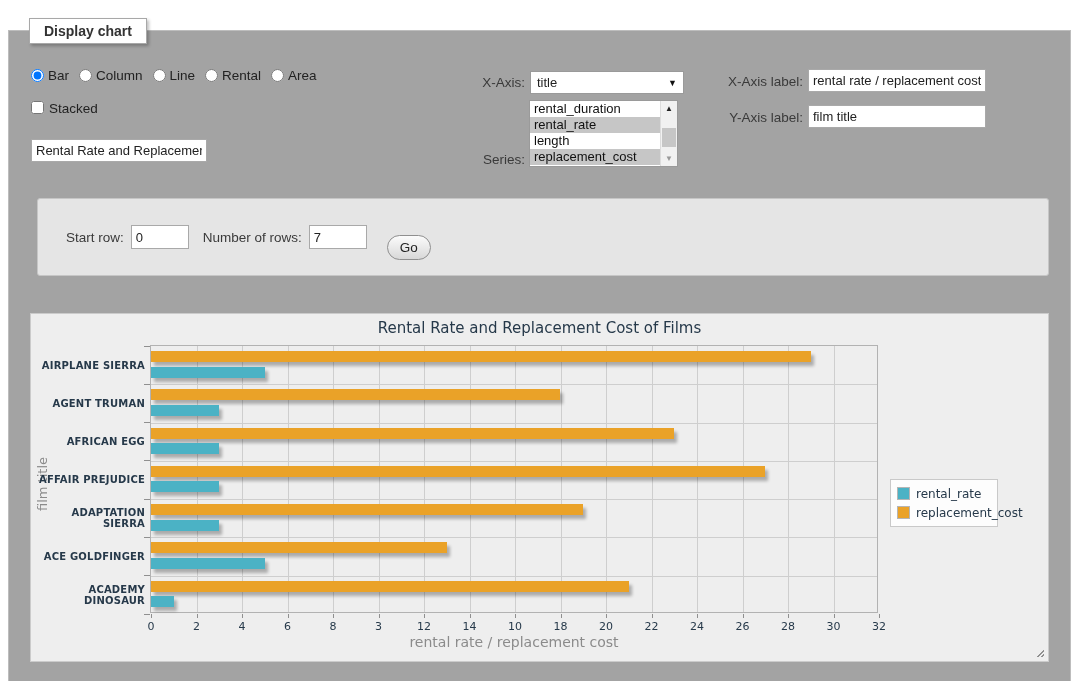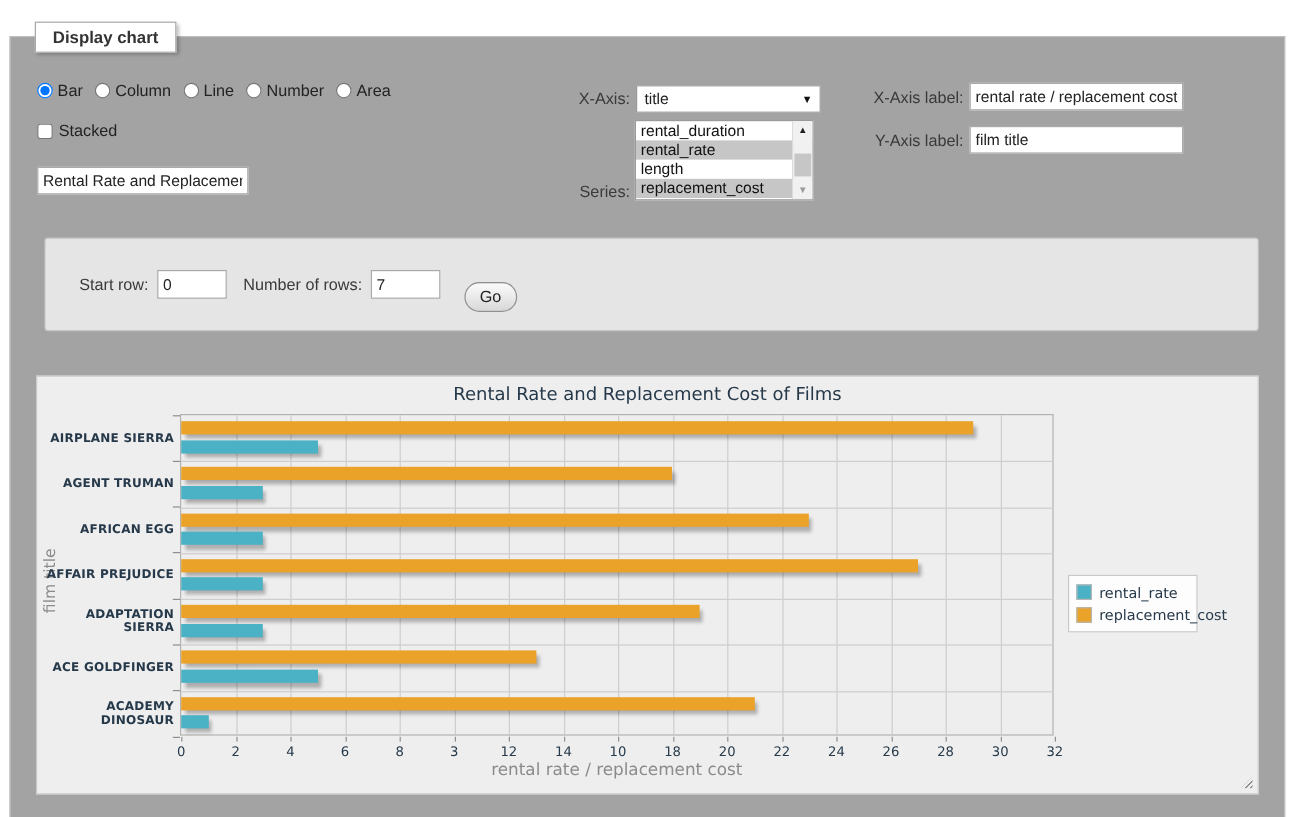--- a/index.html
+++ b/index.html
@@ -3,21 +3,21 @@
 <meta charset="utf-8">
 <style>
   * { box-sizing: border-box; margin: 0; padding: 0; }
   html,body { width:1081px; height:681px; background:#fff; font-family:"Liberation Sans", sans-serif; }
   .frame { position:absolute; left:8px; top:30px; width:1063px; height:654px; border:1px solid #bdbdbd; background:#a3a3a3; }
   .legend-box { position:absolute; left:20px; top:-13px; background:#fff; border:1px solid #a8a8a8; padding:4px 14px; font-size:14px; font-weight:bold; color:#333; box-shadow:2px 2px 3px rgba(0,0,0,0.25); }
 
   
   .radio-row { position:absolute; left:22px; top:37px; display:flex; align-items:center; gap:10px; font-size:13.5px; color:#222; }
   .radio-opt { display:flex; gap:4px; cursor:default; }
-  .stacked-row { position:absolute; left:22px; top:70px; display:flex; align-items:flex-end; gap:5px; font-size:13.5px; color:#222; }
+  .stacked-row { position:absolute; left:22px; top:70px; display:flex; align-items:flex-start; gap:5px; font-size:13.5px; color:#222; }
   .title-input { position:absolute; left:22px; top:108px; width:176px; height:23px; border:1px solid #a9a9a9; font-size:13px; padding:2px 4px; color:#222; background:#fff; font-family:"Liberation Sans",sans-serif; }
   .fld-label { position:absolute; font-size:13.5px; color:#3a3a3a; text-align:right; }
   .xaxis-select { position:absolute; left:521px; top:40px; width:154px; height:23px; border:1px solid #9a9a9a; background:#fff; font-size:13px; color:#222; display:flex; align-items:center; padding:0 6px; }
   .xaxis-select .arrow { margin-left:auto; font-size:9px; color:#111; }
   .series-list { position:absolute; left:520px; top:69px; width:149px; height:67px; border:1px solid #9a9a9a; background:#fff; overflow:hidden; }
   .series-list .opt { font-size:13px; color:#111; line-height:16px; height:16px; padding-left:4px; white-space:nowrap; width:130px; }
   .series-list .opt.sel { background:#c6c6c6; }
   .sb { position:absolute; right:0; top:0; bottom:0; width:17px; background:#f1f1f1; border-left:1px solid #dcdcdc; }
   .sb .up, .sb .dn { position:absolute; left:0; width:16px; height:15px; text-align:center; font-size:8px; line-height:15px; background:#f1f1f1; }
   .sb .up { top:0; color:#222; }
@@ -63,21 +63,21 @@
       <label class="radio-opt">
         <input type="radio" name="charttype" style="">
         <span>Column</span>
       </label>
       <label class="radio-opt">
         <input type="radio" name="charttype" style="">
         <span>Line</span>
       </label>
       <label class="radio-opt">
         <input type="radio" name="charttype" style="">
-        <span>Number</span>
+        <span>Rental</span>
       </label>
       <label class="radio-opt">
         <input type="radio" name="charttype" style="">
         <span>Area</span>
       </label>
     </div>
 
   <label class="stacked-row">
     <input type="checkbox" style="">
     <span>Stacked</span>

